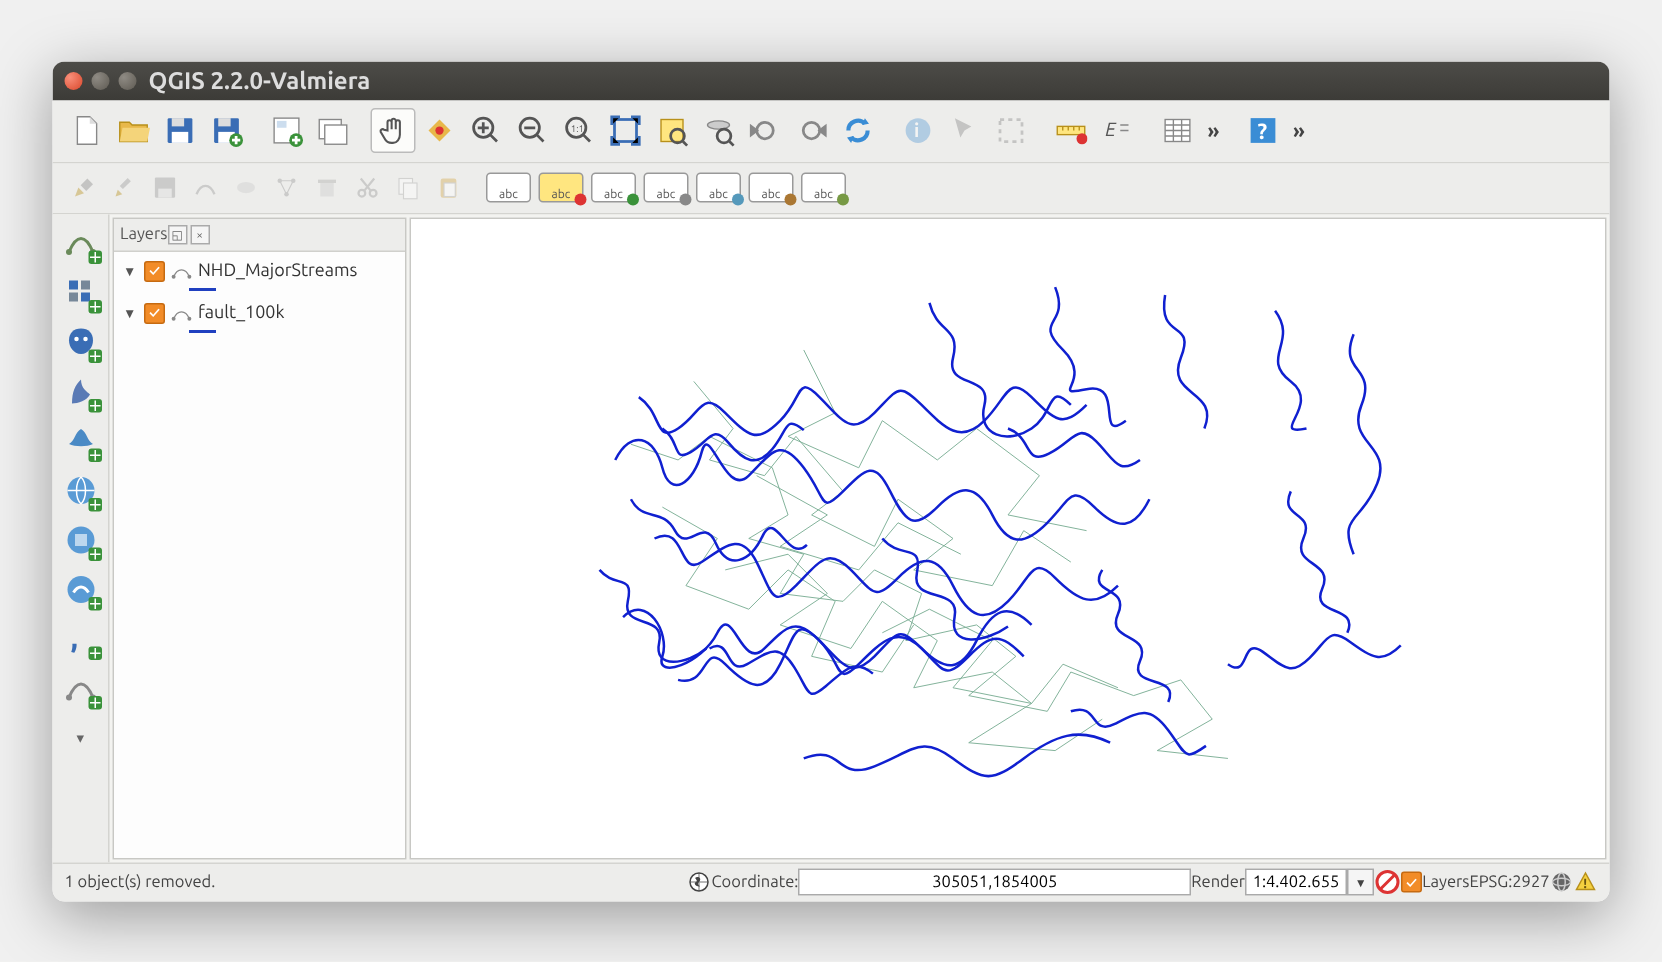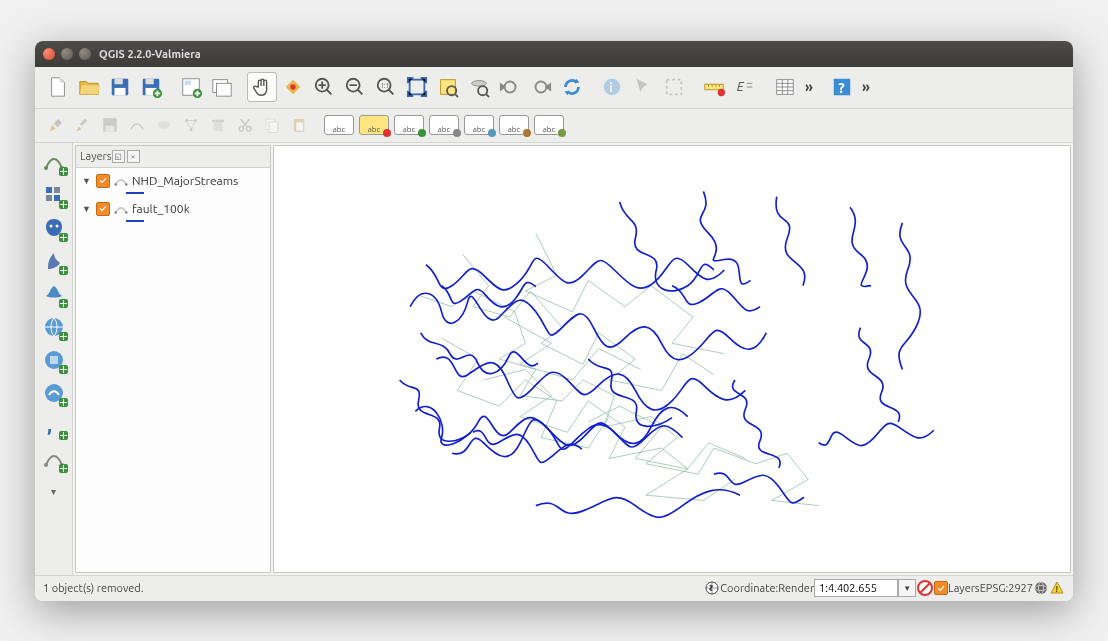--- a/index.html
+++ b/index.html
@@ -3,21 +3,21 @@
 <meta charset="utf-8">
 <style>
 * { box-sizing: border-box; margin: 0; padding: 0; font-family: "Ubuntu", "Segoe UI", sans-serif; }
 body { background: #f0f0f0; display: flex; justify-content: center; align-items: center; height: 641px; }
 .window-wrap { width: 1038px; height: 560px; background: #fff; border-radius: 8px; box-shadow: 0 10px 40px rgba(0,0,0,0.35); overflow: hidden; display: flex; flex-direction: column; }
 .titlebar { background: linear-gradient(#4d4c48, #3c3b37); height: 26px; display: flex; align-items: center; padding: 0 8px; gap: 8px; }
 .wbtns { display: flex; gap: 6px; }
 .wbtn { width: 12px; height: 12px; border-radius: 50%; }
 .wbtn.close { background: radial-gradient(circle at 30% 30%, #f98f7a, #d9472b); }
 .wbtn.min, .wbtn.max { background: radial-gradient(circle at 30% 30%, #8f8b84, #5e5a52); }
-.title { color: #ddd; font-size: 11px; font-weight: bold; }
+.title { color: #ddd; font-size: 16px; font-weight: bold; }
 .main-toolbar, .second-toolbar { background: #ededeb; border-bottom: 1px solid #d4d4d0; display: flex; align-items: center; padding: 4px 8px; gap: 1px; }
 .main-toolbar { height: 42px; }
 .second-toolbar { height: 34px; }
 .tbtn { width: 30px; height: 30px; display: flex; align-items: center; justify-content: center; border-radius: 3px; position: relative; }
 .tbtn.sm { width: 26px; height: 26px; }
 .tbtn svg { width: 22px; height: 22px; }
 .tbtn.sm svg { width: 18px; height: 18px; }
 .sep { width: 8px; }
 .abc-btn { width: 30px; height: 20px; background: #fff; border: 1px solid #999; border-radius: 3px; font-size: 8px; display: flex; align-items: flex-end; justify-content: center; position: relative; margin: 0 2px; color:#555;}
 .abc-btn.hl { background: #ffe680; }
@@ -38,21 +38,21 @@
 .layer-item { display: flex; align-items: center; gap: 4px; padding: 2px 4px; font-size: 12px; color: #333; }
 .layer-item .expand { font-size: 9px; color: #555; width: 10px; }
 .layer-item .chk { width: 14px; height: 14px; background: #f28c28; border: 1px solid #c66a10; border-radius: 2px; display: flex; align-items: center; justify-content: center; }
 .layer-item .chk::after { content: '✓'; color: #fff; font-size: 10px; font-weight: bold; }
 .layer-item .sym { width: 14px; height: 14px; }
 .layer-legend { margin-left: 48px; width: 18px; height: 0; border-top: 2px solid #2040c0; margin-top: 2px; margin-bottom: 6px;}
 .map-canvas { flex: 1; background: #fff; border: 1px solid #c8c8c4; margin: 2px 2px 2px 0; position: relative; overflow: hidden; }
 .map-canvas svg { width: 100%; height: 100%; }
 .statusbar { height: 26px; background: #ededeb; border-top: 1px solid #d4d4d0; display: flex; align-items: center; padding: 0 8px; font-size: 11px; color: #444; }
 .statusbar .coord-input { flex: 0 0 262px; height: 18px; background: #fff; border: 1px solid #aaa; text-align: center; font-size: 11px; padding: 0 4px; }
-.statusbar .scale-input { width: 84px; height: 18px; background: #fff; border: 1px solid #aaa; font-size: 11px; padding: 0 4px; }
+.statusbar .scale-input { width: 68px; height: 18px; background: #fff; border: 1px solid #aaa; font-size: 11px; padding: 0 4px; }
 .statusbar .scale-btn { width: 18px; height: 18px; border: 1px solid #aaa; background: #f5f5f5; display:flex; align-items:center; justify-content:center; font-size:8px;}
 .statusbar .chk { width: 14px; height: 14px; background: #f28c28; border: 1px solid #c66a10; border-radius: 2px; display: flex; align-items: center; justify-content: center; }
 .statusbar .chk::after { content: '✓'; color: #fff; font-size: 10px; font-weight: bold; }
 .statusbar .spacer { flex: 1; }
 .overflow { font-size: 14px; font-weight: bold; color: #444; padding: 0 4px;}
 .disabled { opacity: 0.4; }
 </style>
 </head>
 <body>
 
@@ -471,20 +471,21 @@
 
   <div class="statusbar">
     <span>1 object(s) removed.</span>
     <span class="spacer"></span>
     <svg width="16" height="16" viewBox="0 0 16 16">
         <circle cx="8" cy="8" r="6" fill="#fff" stroke="#444"></circle>
         <path stroke="#444" d="M8 2v12M2 8h12" opacity="0.5"></path>
         <path fill="#444" d="M6 5c2-1 4 1 2 3s2 3 0 3-4-2-2-3-2-3 0-3z"></path>
       </svg>
     <span>Coordinate:</span>
+    <input class="coord-input" value="305051,1854005" style="">
     <span>Render</span>
     <input class="scale-input" value="1:4.402.655" style="">
     <div class="scale-btn">▼</div>
     <svg width="18" height="18" viewBox="0 0 18 18">
         <circle cx="9" cy="9" r="7" fill="#fff" stroke="#d33" stroke-width="2"></circle>
         <path stroke="#d33" stroke-width="2" d="M4 14L14 4"></path>
       </svg>
     <span class="chk"></span>
     <span>Layers</span>
     <span>EPSG:2927</span>

